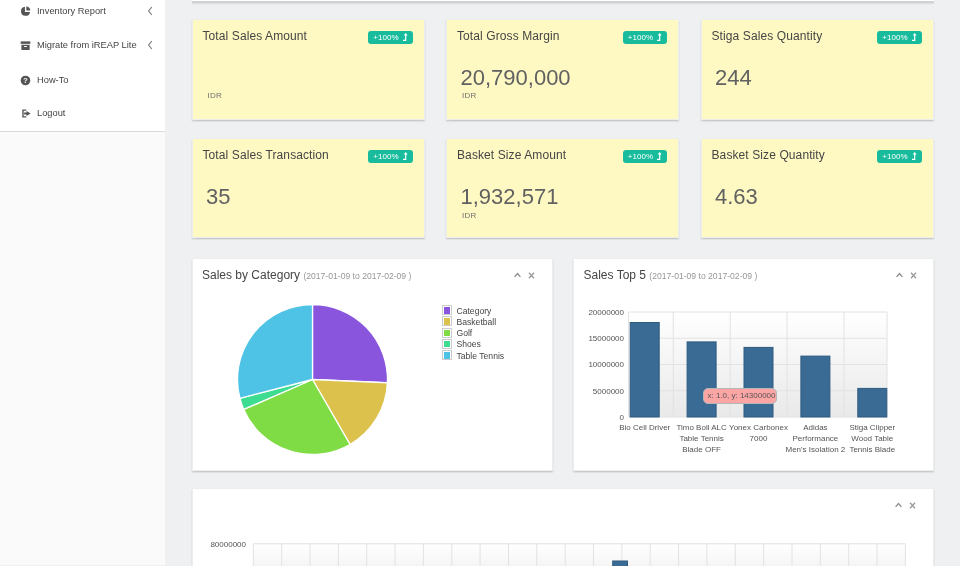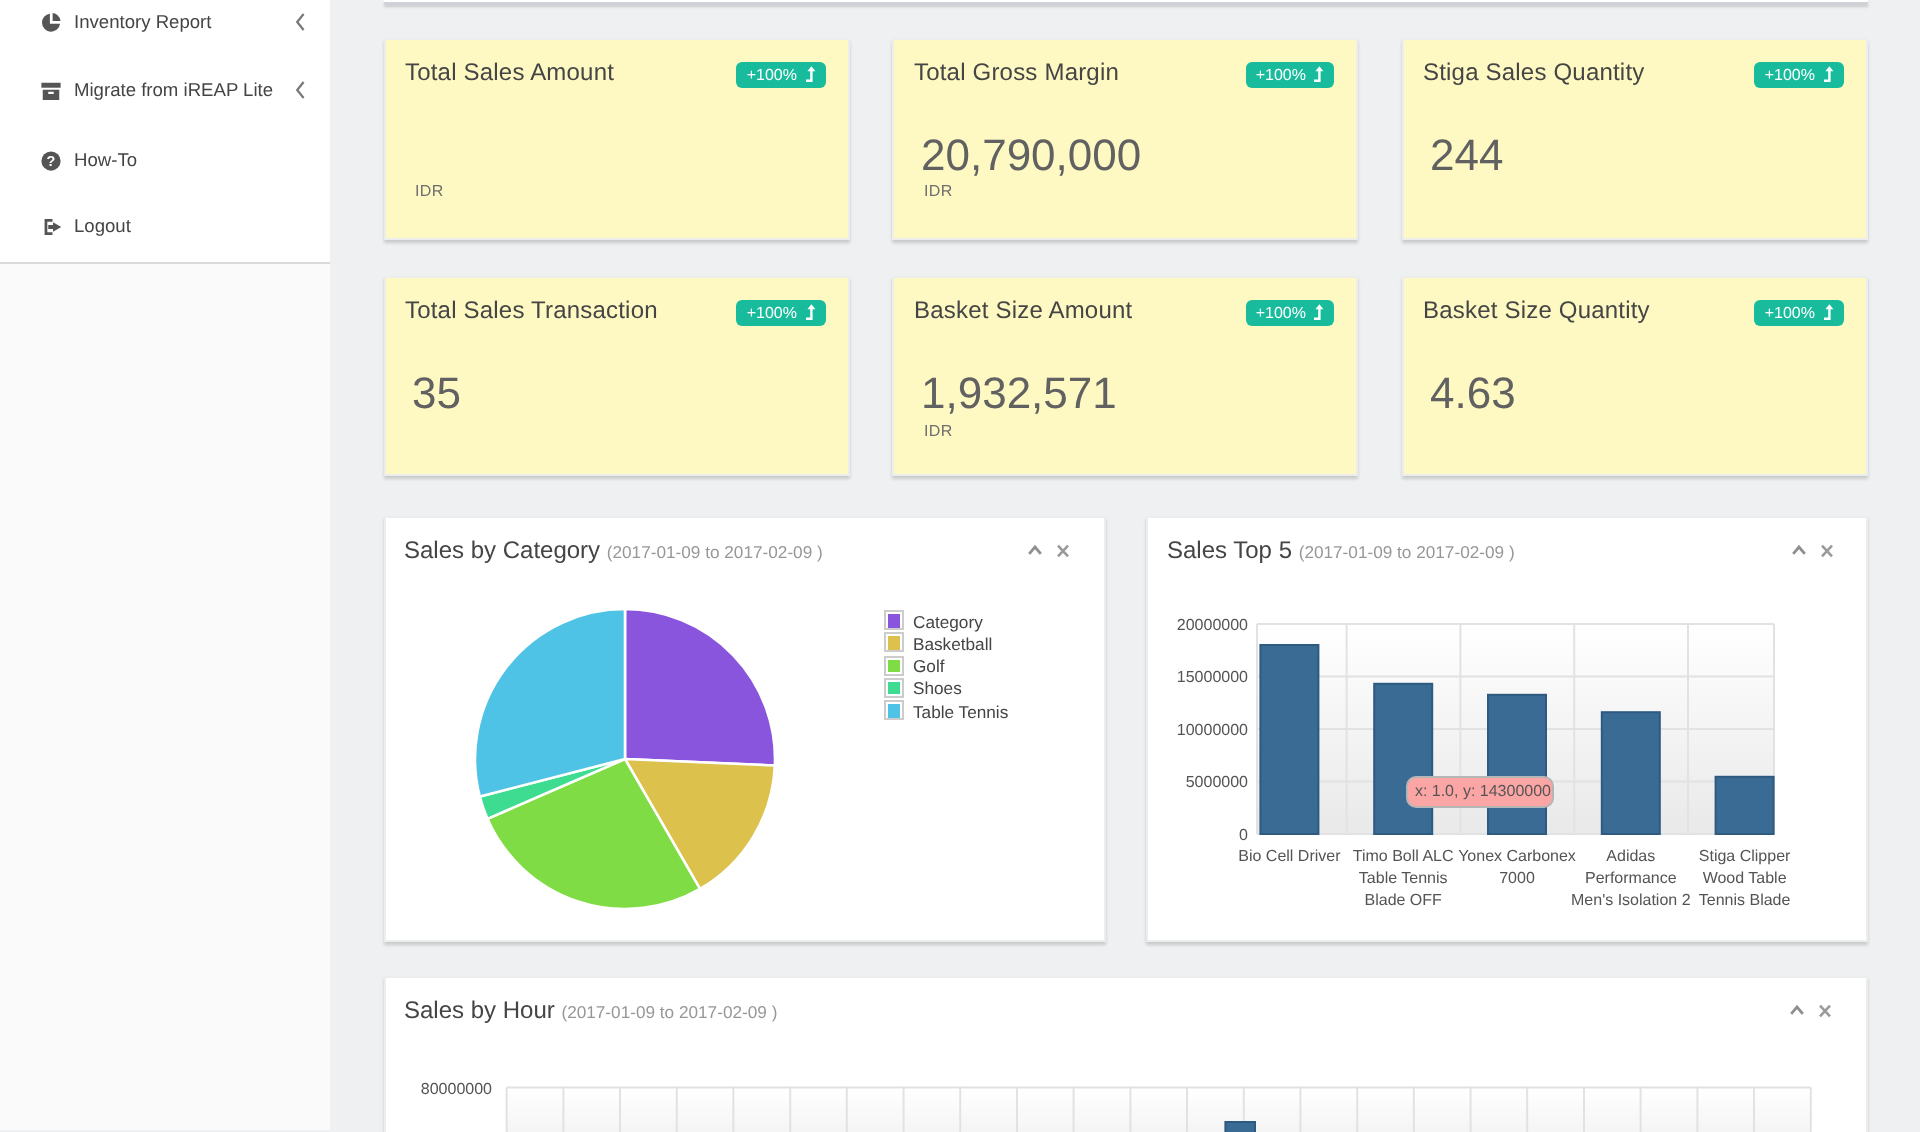--- a/index.html
+++ b/index.html
@@ -220,21 +220,20 @@
       <text x="241.4" y="179.3" font-size="8" fill="#545454" text-anchor="middle" font-family="Liberation Sans">Performance</text>
       <text x="241.4" y="190.3" font-size="8" fill="#545454" text-anchor="middle" font-family="Liberation Sans">Men's Isolation 2</text>
       <text x="298.3" y="168.3" font-size="8" fill="#545454" text-anchor="middle" font-family="Liberation Sans">Stiga Clipper</text>
       <text x="298.3" y="179.3" font-size="8" fill="#545454" text-anchor="middle" font-family="Liberation Sans">Wood Table</text>
       <text x="298.3" y="190.3" font-size="8" fill="#545454" text-anchor="middle" font-family="Liberation Sans">Tennis Blade</text>
     </svg>
     <div class="abs" style="left:128.5px; top:129px; width:74px; height:16px; background:#fca5a5; border:1px solid #b5b5b5; border-radius:5px; font-size:8px; color:#555; line-height:14.5px; text-align:right;">x: 1.0, y: 14300000</div>
   </div>
 
   <div class="panel" style="left:191.5px; top:487.5px; width:742px; height:90px;">
-    <div class="phead">Sales by Hour <span class="dates">(2017-01-09 to 2017-02-09 )</span></div>
     <div class="picons"><svg width="7" height="7" viewBox="0 0 7 7" style="margin-right:7px;">
         <path d="M0.6 4.9 L3.5 1.5 L6.4 4.9" stroke="#8f8f8f" stroke-width="1.4" fill="none"></path>
       </svg><svg width="7" height="7" viewBox="0 0 7 7">
         <path d="M1 0.8 L6 6.2 M6 0.8 L1 6.2" stroke="#9a9a9a" stroke-width="1.3" fill="none"></path>
       </svg></div>
     <svg class="abs" style="left:0; top:0;" width="742" height="79">
       <defs>
         <linearGradient id="hg" x1="0" y1="0" x2="0" y2="1">
           <stop offset="0" stop-color="#ffffff"></stop>
           <stop offset="1" stop-color="#f4f4f4"></stop>

